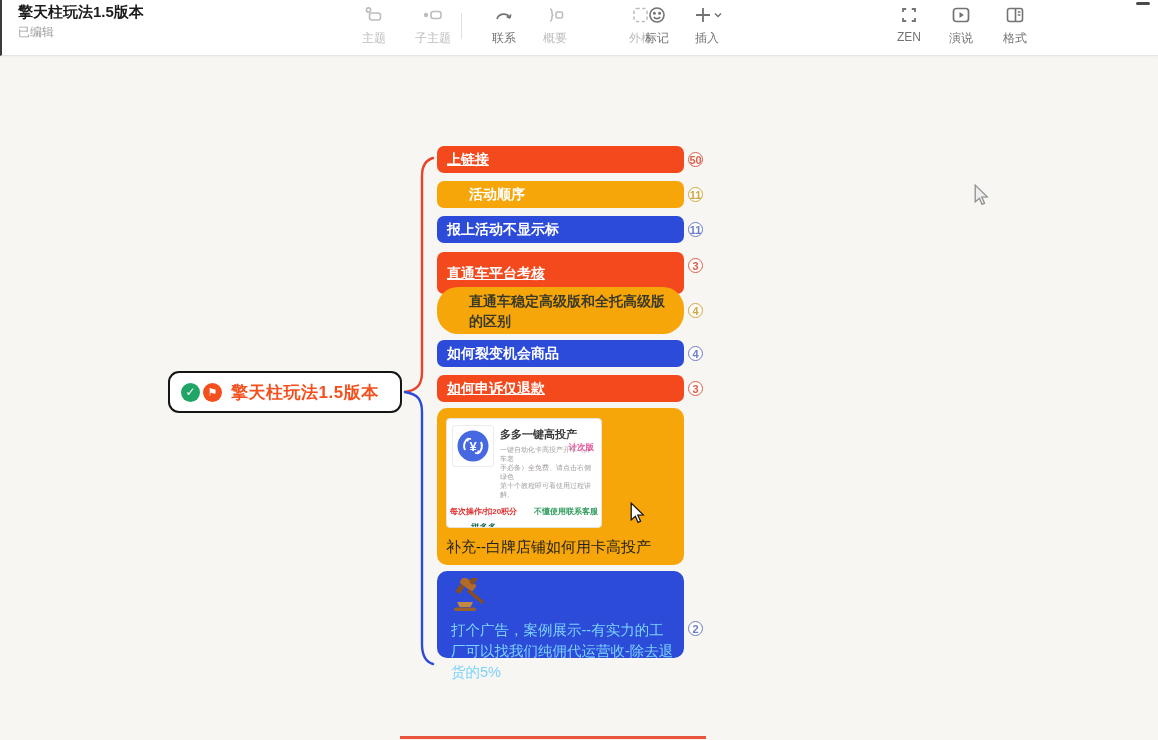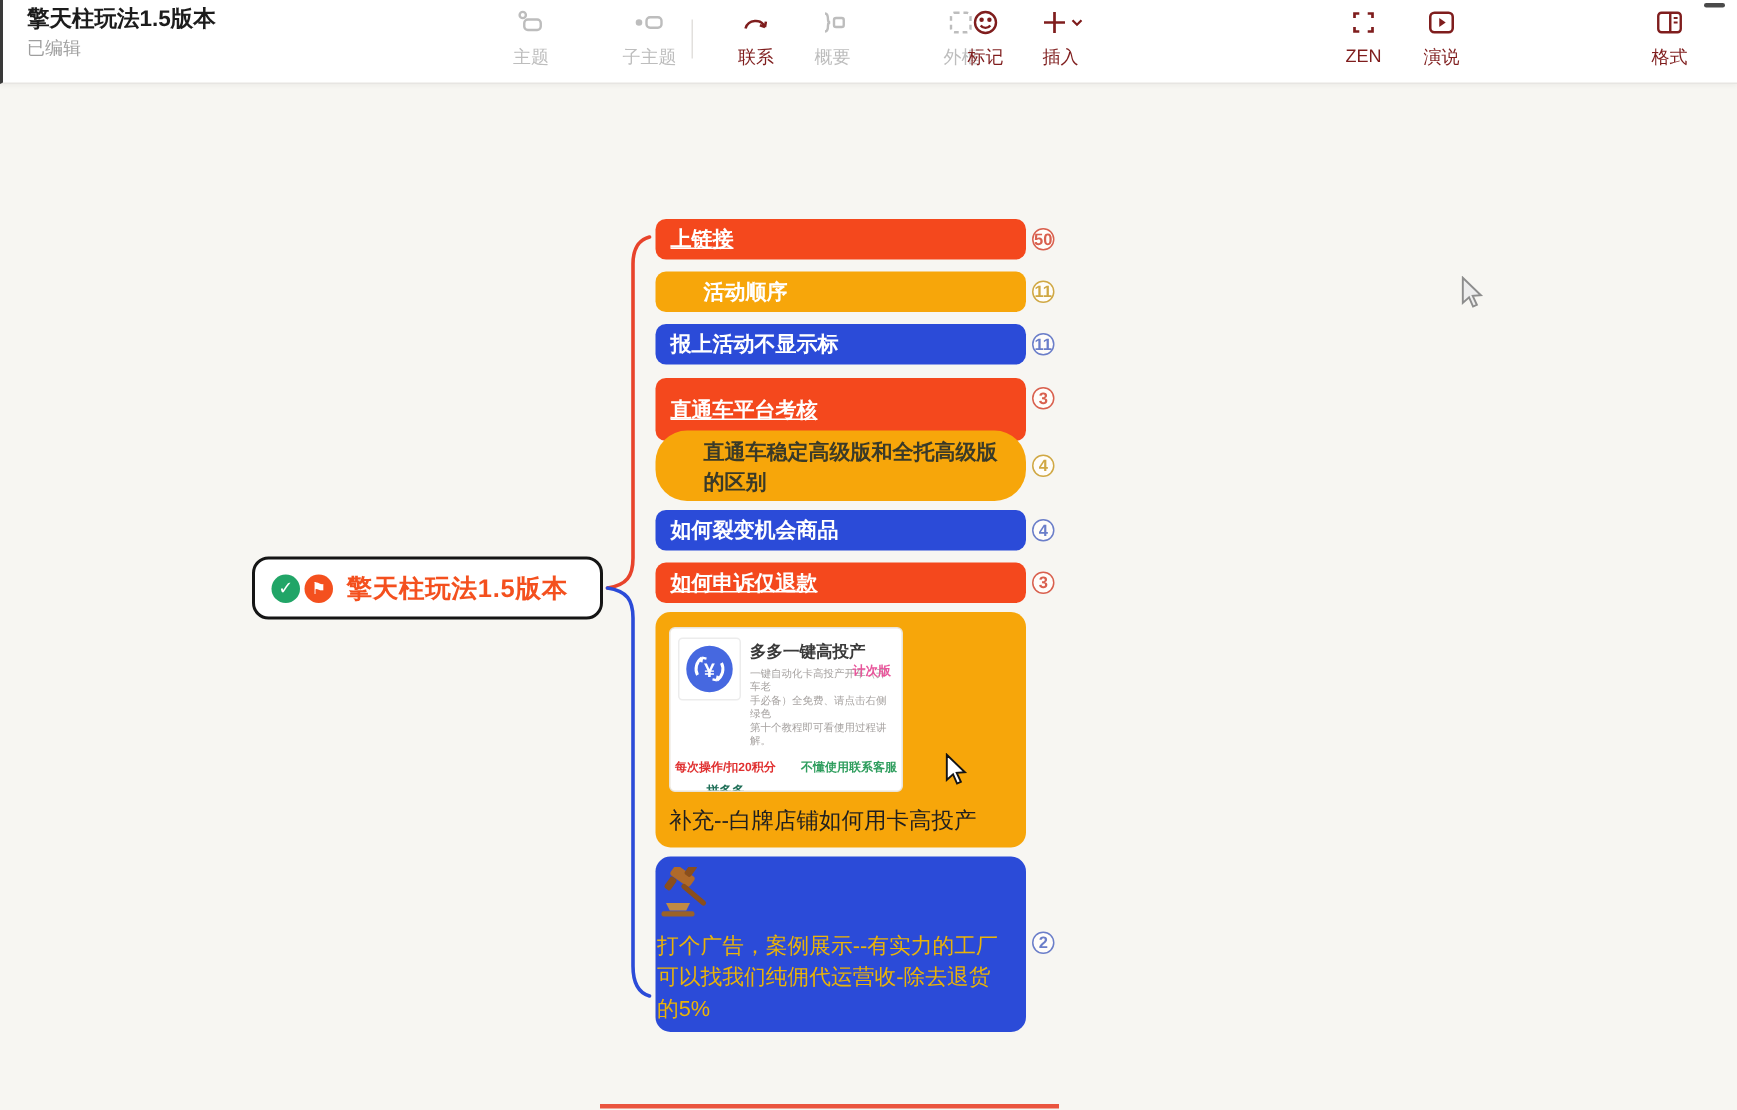--- a/index.html
+++ b/index.html
@@ -9,21 +9,21 @@
   
   .topbar { position:absolute; left:0; top:0; width:1158px; height:56px; background:#ffffff;
             border-bottom:1px solid #e7e5e2; box-shadow:0 1px 3px rgba(0,0,0,.04); z-index:5;
             border-left:2px solid #3a3a3a; }
   .doc-title { position:absolute; left:16px; top:3px; font-size:15px; font-weight:bold; color:#1c1c1c; }
   .doc-status { position:absolute; left:16px; top:24px; font-size:12px; color:#9e9e9e; }
   .tool { position:absolute; top:5px; width:52px; text-align:center; cursor:default; }
   .tool .ticon { display:block; height:24px; line-height:24px; }
   .tool .tlabel { display:block; font-size:12px; margin-top:1px; }
   .tool.dim { color:#bdbdbd; }
-  .tool.on  { color:#7f1d1d; }
+  .tool.on  { color:#737373; }
   .tb-sep { position:absolute; left:459px; top:13px; width:1px; height:26px; background:#e2e0dd; }
   .win-dash { position:absolute; right:8px; top:2px; width:14px; height:3px; background:#4a4a4a; border-radius:2px; }
 
   
   .canvas { position:absolute; left:0; top:56px; width:1158px; height:684px; background:#f7f6f2; }
   svg.overlay { position:absolute; left:0; top:0; pointer-events:none; }
 
   
   .root-node { position:absolute; left:168px; top:315px; width:234px; height:42px; background:#ffffff;
                border:2.5px solid #151515; border-radius:11px; display:flex; align-items:center; padding:0 11px; }
@@ -69,35 +69,35 @@
   .card-title { font-size:11px; font-weight:bold; color:#3a3a3a; margin-top:2px; }
   .card-tag { position:absolute; top:-3px; right:2px; font-size:8.5px; color:#e8559b; font-weight:bold;margin-top:20px; }
   .card-desc { font-size:7px; color:#a6a2a0; line-height:9px; margin-top:3px; width:96px; }
   .card-notes { display:flex; justify-content:space-between; padding:0 3px; margin-top:7px; }
   .note-red   { font-size:8px; font-weight:bold; color:#e03030; }
   .note-green { font-size:8px; font-weight:bold; color:#2f9e5e; }
   .card-platform { font-size:8.5px; font-weight:bold; color:#1e6e57; margin:5px 0 0 24px; }
   .img-caption { margin-top:10px; font-size:15px; font-weight:500; color:#1f1f1f; white-space:nowrap; }
 
   
-  .ad-node { position:absolute; left:437px; top:515px; width:247px; height:117px; background:#2b4bd8;
-             border-radius:10px; padding:7px 10px 0 1px; color:#eab308; }
+  .ad-node { position:absolute; left:437px; top:515px; width:247px; height:87px; background:#2b4bd8;
+             border-radius:10px; padding:7px 10px 0 14px; color:#7dd3fc; }
   .ad-text { margin-top:4px; font-size:14.5px; font-weight:500; line-height:21px; }
 
   .cursor { position:absolute; }
   .bottom-line { position:absolute; left:400px; top:736px; width:306px; height:2.5px; background:#e8432b; opacity:.9; z-index:6; }
 </style>
 </head>
 <body>
 
 <div class="topbar">
   <div class="doc-title">擎天柱玩法1.5版本</div>
   <div class="doc-status">已编辑</div>
 
-  <div class="tool dim" style="left:326px">
+  <div class="tool dim" style="left:346px">
     <span class="ticon">
       <svg width="22" height="20" viewBox="0 0 22 20" fill="none" stroke="currentColor" stroke-width="1.6">
         <circle cx="5.5" cy="5" r="2.1"></circle>
           <rect x="6.5" y="8" width="11" height="7" rx="2.4"></rect>
       </svg></span>
     <span class="tlabel">主题</span>
   </div>
 
   <div class="tool dim" style="left:405px">
     <span class="ticon">
@@ -166,21 +166,21 @@
 
   <div class="tool on" style="left:933px">
     <span class="ticon">
       <svg width="22" height="20" viewBox="0 0 22 20" fill="none" stroke="currentColor" stroke-width="1.7">
         <rect x="3.5" y="3.5" width="15" height="13" rx="2.8"></rect>
           <path d="M9.5,7 L13.8,10 L9.5,13 Z" fill="currentColor" stroke="none"></path>
       </svg></span>
     <span class="tlabel">演说</span>
   </div>
 
-  <div class="tool on" style="left:1085px">
+  <div class="tool on" style="left:987px">
     <span class="ticon">
       <svg width="22" height="20" viewBox="0 0 22 20" fill="none" stroke="currentColor" stroke-width="1.6">
         <rect x="3.5" y="3.5" width="15" height="13" rx="2.2"></rect>
           <path d="M11.5,3.5 V16.5"></path>
         <path d="M13.8,7 h2.6 M13.8,10 h2.6" stroke-width="1.3"></path>
       </svg></span>
     <span class="tlabel">格式</span>
   </div>
 
   <div class="win-dash"></div>

